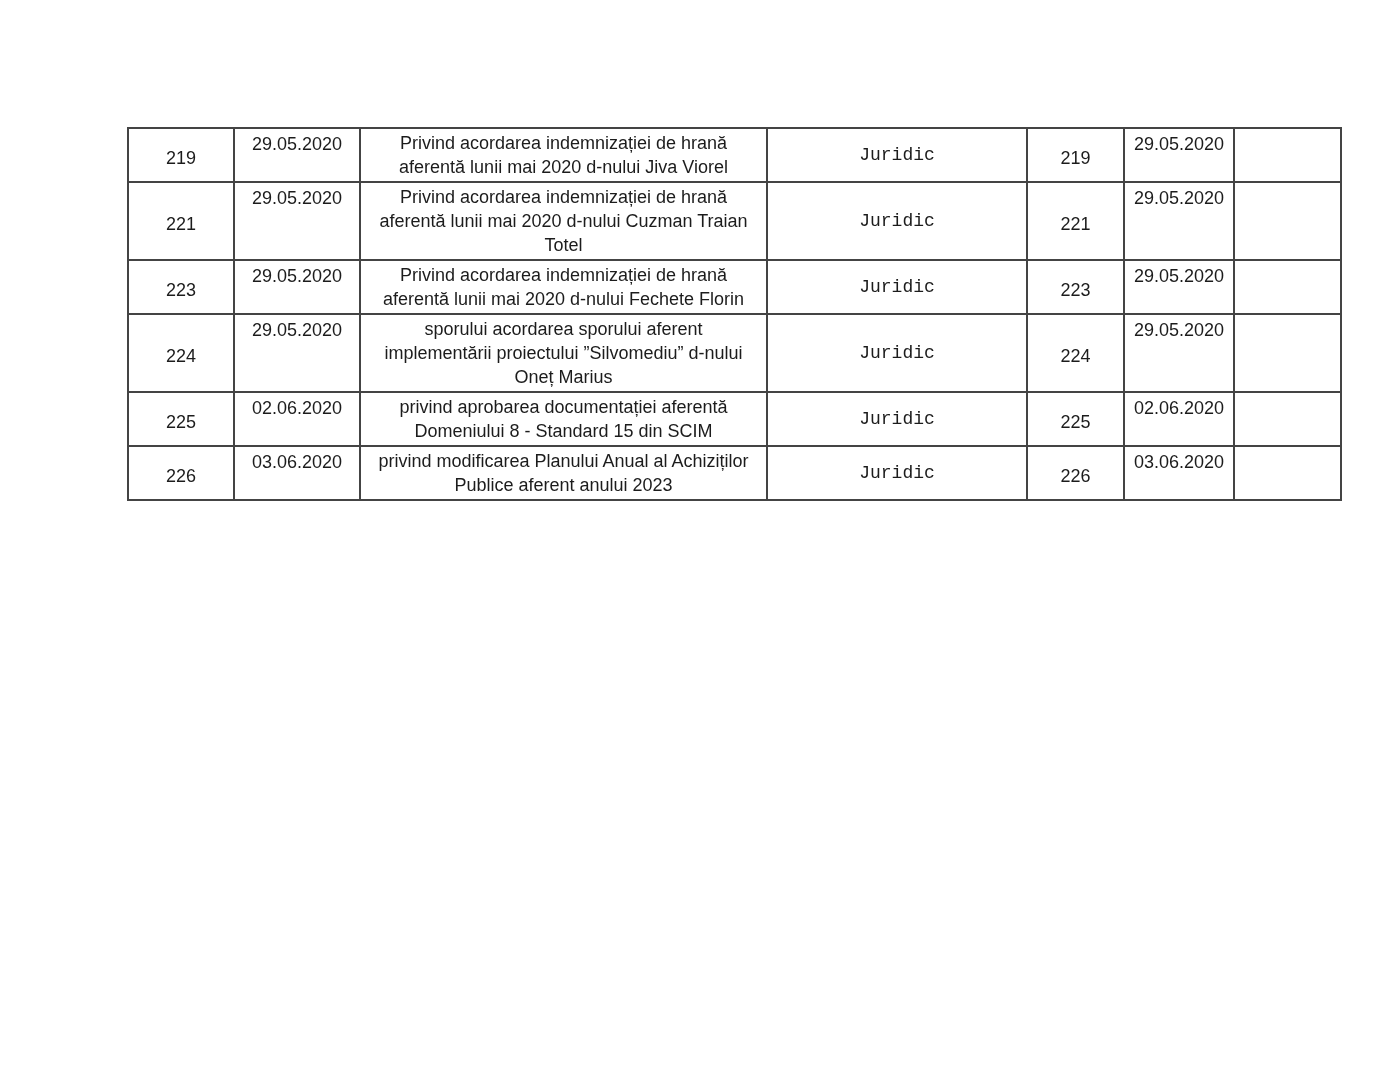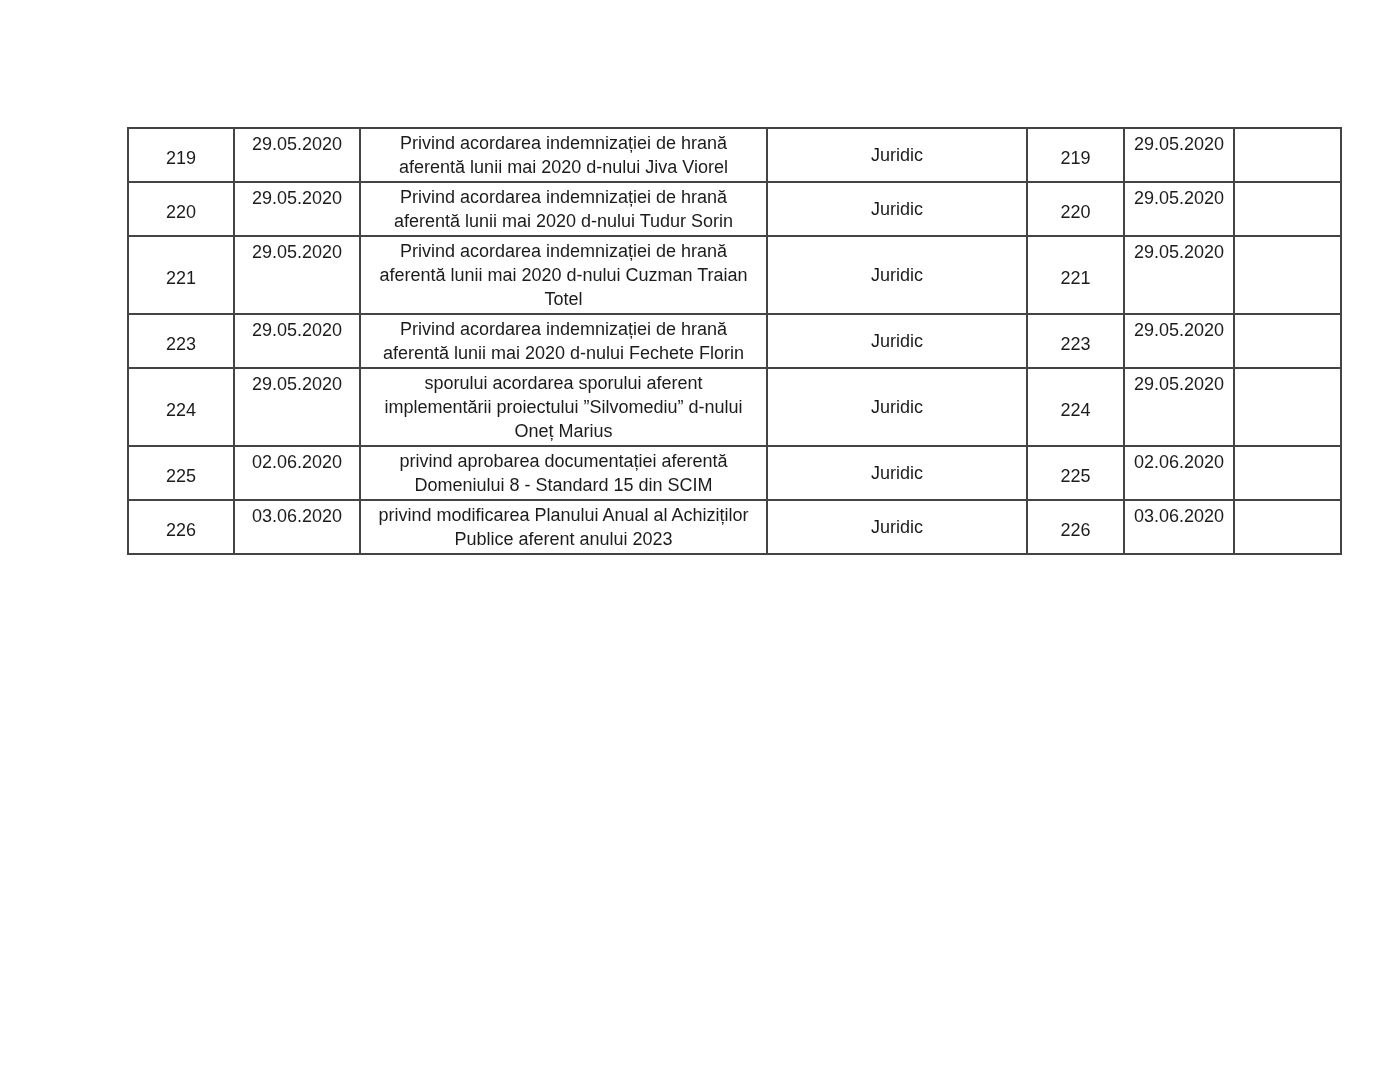--- a/index.html
+++ b/index.html
@@ -44,20 +44,21 @@
     padding-top: 3px;
   }
   td.cell-desc {
     text-align: center;
     vertical-align: top;
     padding: 2px 15px;
   }
   td.cell-dept {
     text-align: center;
     vertical-align: middle;
+    font-family: Liberation Mono, monospace;
   }
   td.cell-obs {
     vertical-align: top;
   }
 </style>
 </head>
 <body>
 
 <div class="page">
   <table class="doc-table">
@@ -70,29 +71,20 @@
       <col style="width:110px">
       <col style="width:107px">
     </colgroup>
     <tbody id="table-body">
         <tr class="doc-row">
           <td class="cell-nr">219</td>
           <td class="cell-date">29.05.2020</td>
           <td class="cell-desc">Privind acordarea indemnizației de hrană aferentă lunii mai 2020 d-nului Jiva Viorel</td>
           <td class="cell-dept">Juridic</td>
           <td class="cell-nr">219</td>
-          <td class="cell-date">29.05.2020</td>
-          <td class="cell-obs"></td>
-        </tr>
-        <tr class="doc-row">
-          <td class="cell-nr">220</td>
-          <td class="cell-date">29.05.2020</td>
-          <td class="cell-desc">Privind acordarea indemnizației de hrană aferentă lunii mai 2020 d-nului Tudur Sorin</td>
-          <td class="cell-dept">Juridic</td>
-          <td class="cell-nr">220</td>
           <td class="cell-date">29.05.2020</td>
           <td class="cell-obs"></td>
         </tr>
         <tr class="doc-row">
           <td class="cell-nr">221</td>
           <td class="cell-date">29.05.2020</td>
           <td class="cell-desc">Privind acordarea indemnizației de hrană aferentă lunii mai 2020 d-nului Cuzman Traian Totel</td>
           <td class="cell-dept">Juridic</td>
           <td class="cell-nr">221</td>
           <td class="cell-date">29.05.2020</td>

